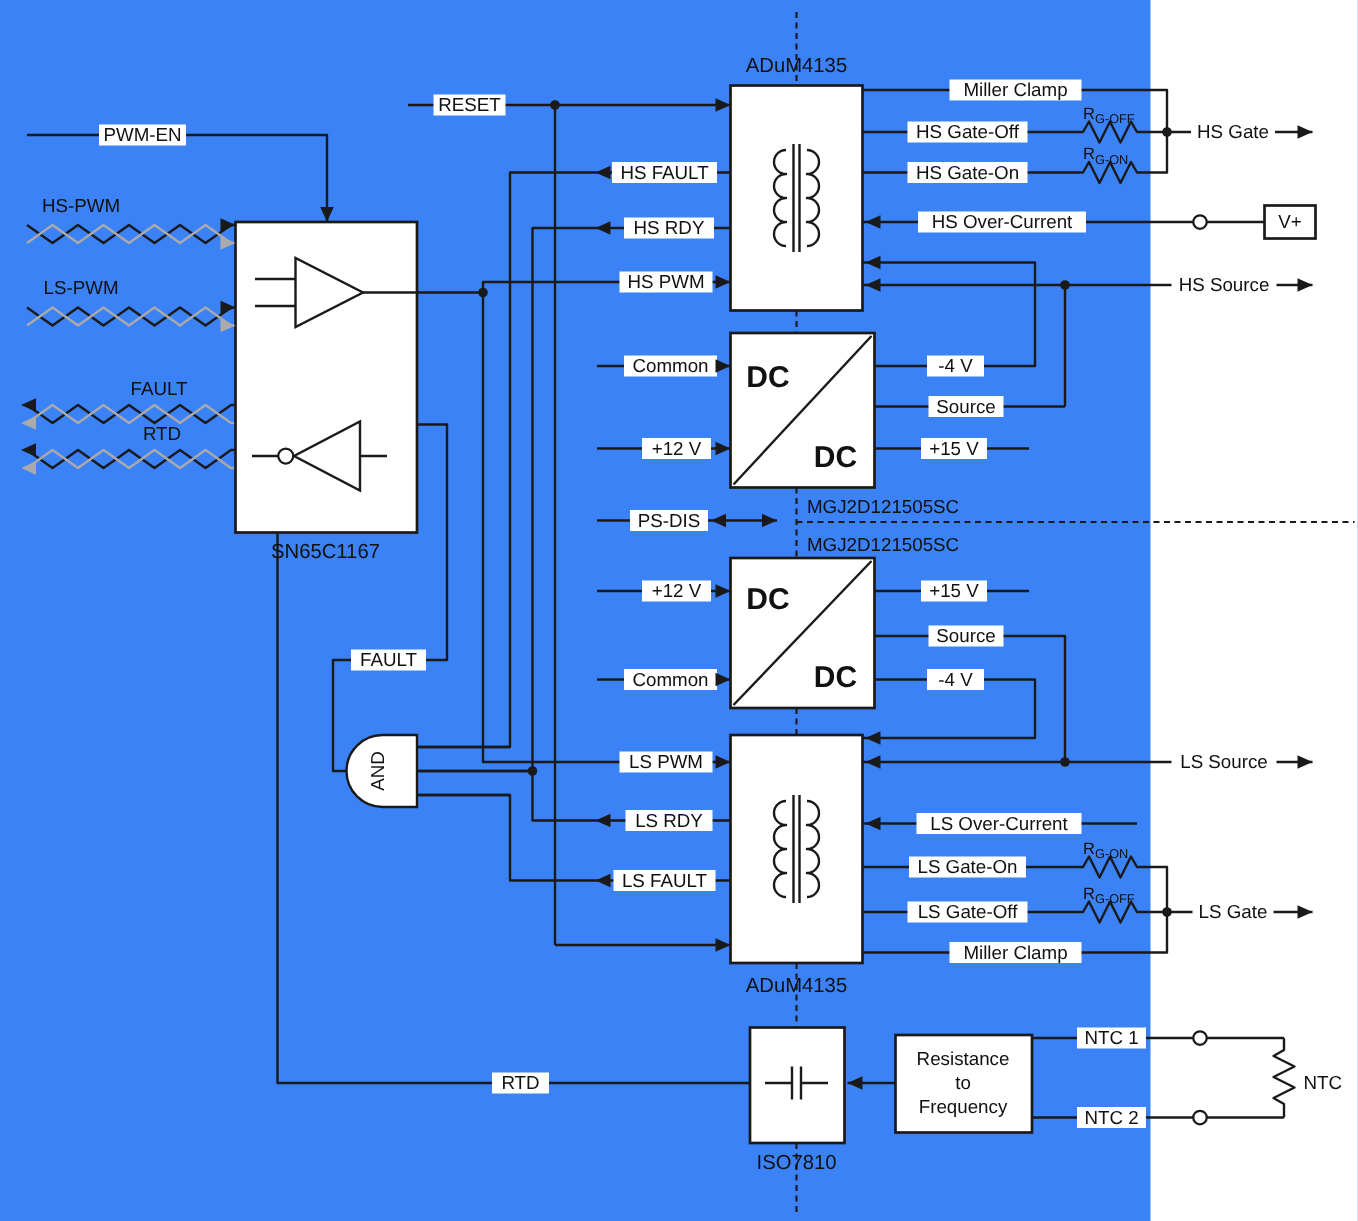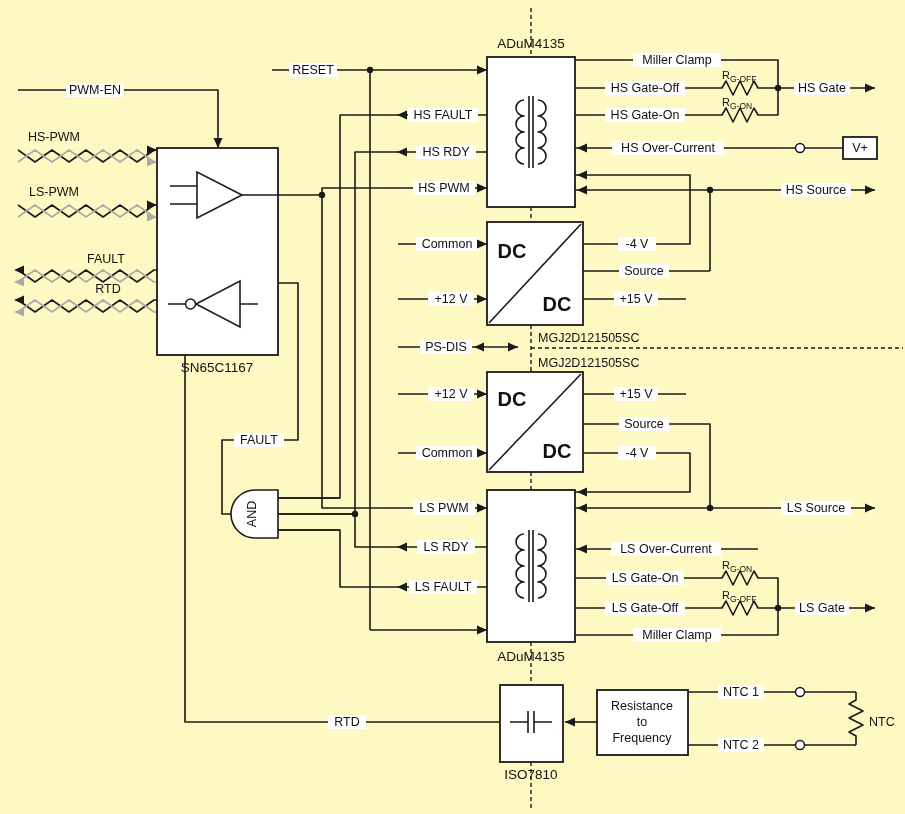--- a/index.html
+++ b/index.html
@@ -1,16 +1,16 @@
 <!DOCTYPE html>
 <html><head>
 <meta charset="utf-8">
 <style>
   html,body{margin:0;padding:0;background:#ffffff;}
-  .stage{width:905px;height:814px;background:#fef9c3;position:relative;font-family:"Liberation Sans",sans-serif;}
+  .stage{width:767px;height:814px;background:#3b82f6;position:relative;font-family:"Liberation Sans",sans-serif;}
   svg text{font-family:"Liberation Sans",sans-serif;fill:#111;}
   .lbl{font-size:12.5px;}
   .lbl-s{font-size:11px;}
   .sub{font-size:8.5px;}
   .blk-name{font-size:13.5px;}
   .dc-txt{font-size:20px;font-weight:600;}
   .wire{stroke:#1a1a1a;stroke-width:1.6;fill:none;stroke-linejoin:round;}
   .wire-gray{stroke:#aaaaaa;stroke-width:1.6;fill:none;stroke-linejoin:round;}
   .blk{fill:#ffffff;stroke:#1a1a1a;stroke-width:1.8;}
   .sym{fill:#ffffff;stroke:#1a1a1a;stroke-width:1.6;}

